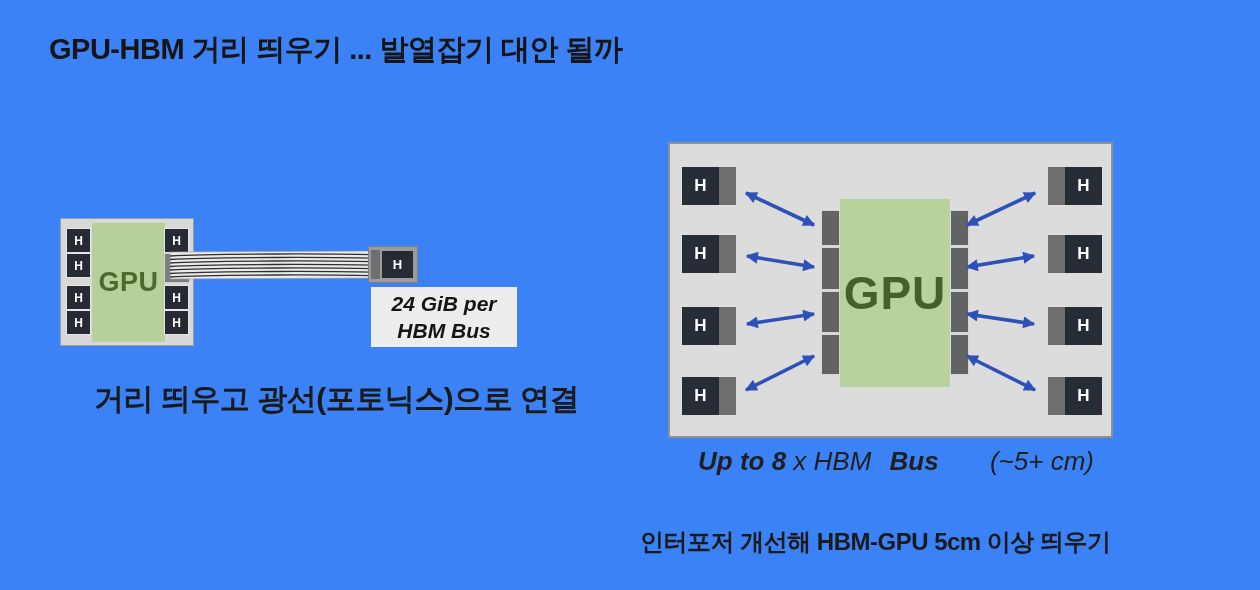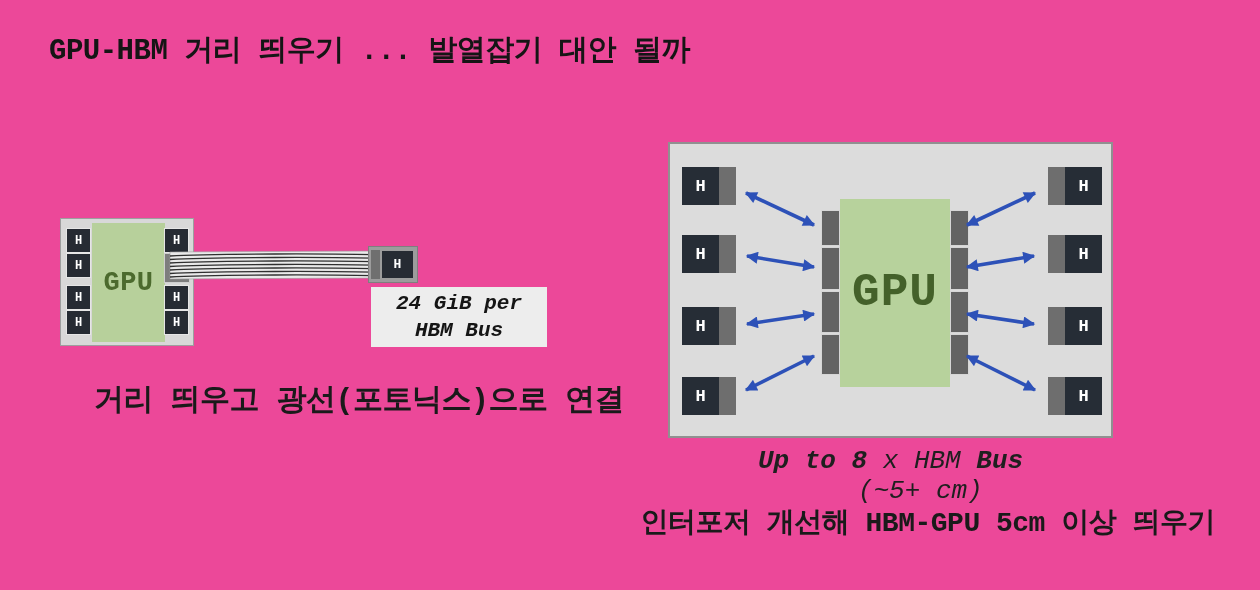--- a/index.html
+++ b/index.html
@@ -1,50 +1,50 @@
 <!DOCTYPE html>
 <html><head>
 <meta charset="utf-8">
 <style>
   html,body{margin:0;padding:0;background:#ffffff;}
-  #canvas{position:relative;width:1260px;height:590px;background:#ec4899;overflow:hidden;
-          font-family:Liberation Mono, monospace;}
+  #canvas{position:relative;width:1260px;height:590px;background:#3b82f6;overflow:hidden;
+          font-family:Liberation Sans, sans-serif;}
   .abs{position:absolute;}
 
   
   .headline{left:49px;top:30px;font-size:29px;font-weight:bold;color:#151515;letter-spacing:-0.5px;}
   .caption-left{left:46px;top:379px;font-size:30px;font-weight:bold;color:#1a1a1a;letter-spacing:-0.5px;margin-left:48px;}
-  .caption-right{left:640px;top:503px;width:575px;text-align:right;font-size:28px;font-weight:bold;color:#1a1a1a;letter-spacing:-0.5px;}
+  .caption-right{left:640px;top:526px;width:575px;text-align:left;font-size:24px;font-weight:bold;color:#1a1a1a;letter-spacing:-0.5px;}
 
   
   .pkg{left:60px;top:218px;width:134px;height:128px;background:#d8d8d8;border:1px solid #9e9e9e;box-sizing:border-box;}
   .pkg-green{left:31px;top:4px;width:73px;height:119px;background:#b7d09b;display:flex;align-items:center;justify-content:center;}
   .pkg-gpu-text{font-size:27px;font-weight:bold;color:#4c6a2e;letter-spacing:0.5px;}
   .hcell{width:23px;height:23px;background:#262b33;color:#fff;font-size:12px;font-weight:bold;
          display:flex;align-items:center;justify-content:center;outline:1px solid #e6e6e6;}
   .pkg-conn{left:104px;top:35px;width:24px;height:28px;background:#7d7d7d;outline:1px solid #cfcfcf;}
   .emd-label{left:280px;top:219px;font-size:17px;font-weight:bold;color:#111;white-space:pre;}
   .emd{left:368px;top:246px;width:50px;height:37px;background:#9c9c9c;border:1px solid #7f7f7f;box-sizing:border-box;}
   .emd-conn{left:2px;top:3px;width:9px;height:29px;background:#6f6f6f;}
   .emd-h{left:13px;top:4px;width:31px;height:27px;background:#262b33;color:#fff;font-size:13px;font-weight:bold;
          display:flex;align-items:center;justify-content:center;}
-  .cap-box{left:371px;top:287px;width:176px;height:60px;background:#ededed;display:flex;flex-direction:column;
+  .cap-box{left:371px;top:287px;width:146px;height:60px;background:#ededed;display:flex;flex-direction:column;
            align-items:center;justify-content:center;font-size:21px;font-style:italic;font-weight:bold;color:#151515;line-height:27px;}
 
   
   .bigbox{left:668px;top:142px;width:445px;height:296px;background:#dcdcdc;border:2px solid #909090;box-sizing:border-box;}
   .hsq{width:37px;height:38px;background:#262d36;color:#fff;font-size:17px;font-weight:bold;
        display:flex;align-items:center;justify-content:center;}
   .hstrip{width:17px;height:38px;background:#6e6e6e;}
   .hmod{display:flex;}
   .gstrip{width:17px;background:#636363;outline:1px solid #d6d6d6;}
   .big-green{left:170px;top:55px;width:110px;height:188px;background:#b7d29c;display:flex;align-items:center;justify-content:center;}
   .big-gpu-text{font-size:46px;font-weight:bold;color:#44612a;letter-spacing:1px;}
   .bus-note{left:668px;top:446px;width:445px;text-align:center;font-size:26px;font-style:italic;color:#1f1f1f;}
-  .bus-note b{font-weight:bold;}
+  .bus-note b{font-weight:bold;margin-left:11px;}
 </style>
 </head>
 <body>
 
 <div id="canvas">
 
   <div class="abs headline">GPU-HBM 거리 띄우기 ... 발열잡기 대안 될까</div>
 
   <div class="abs pkg">
     <div class="abs pkg-green">

